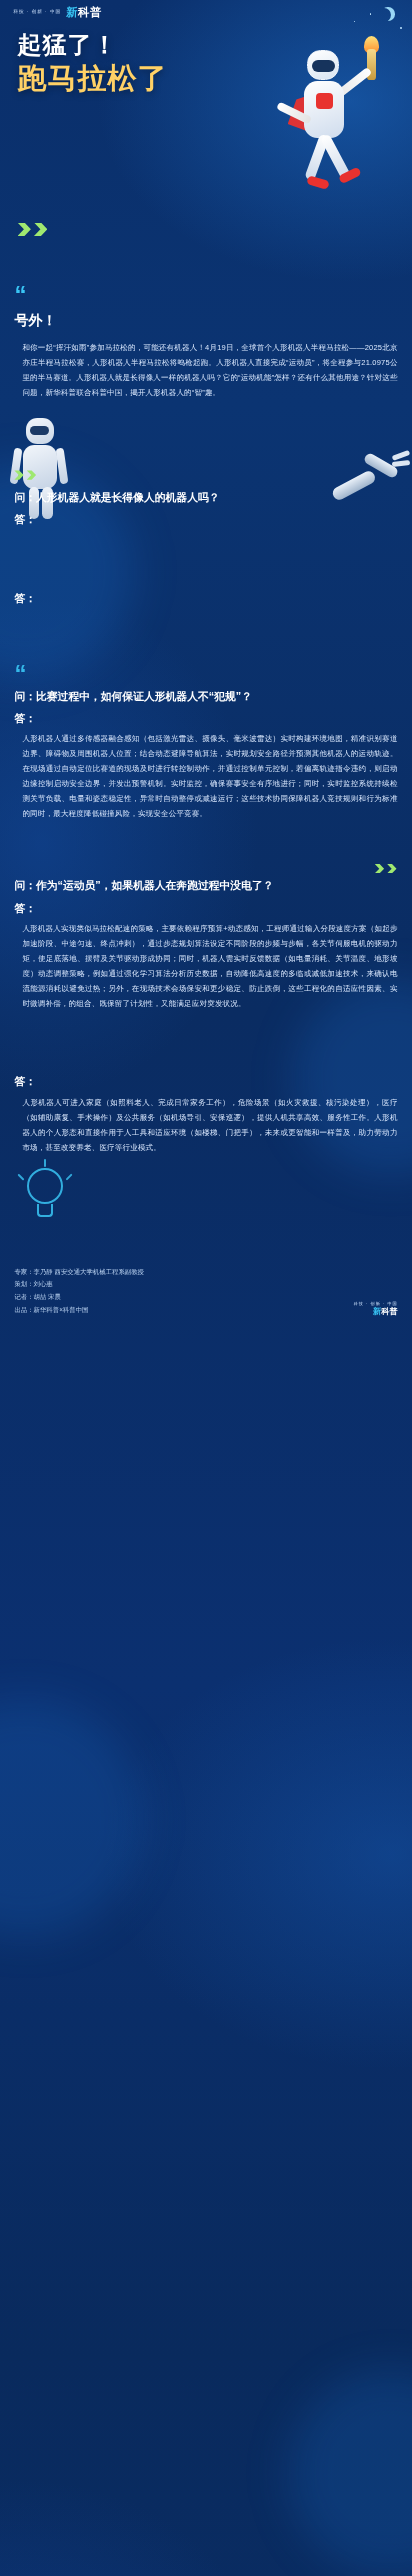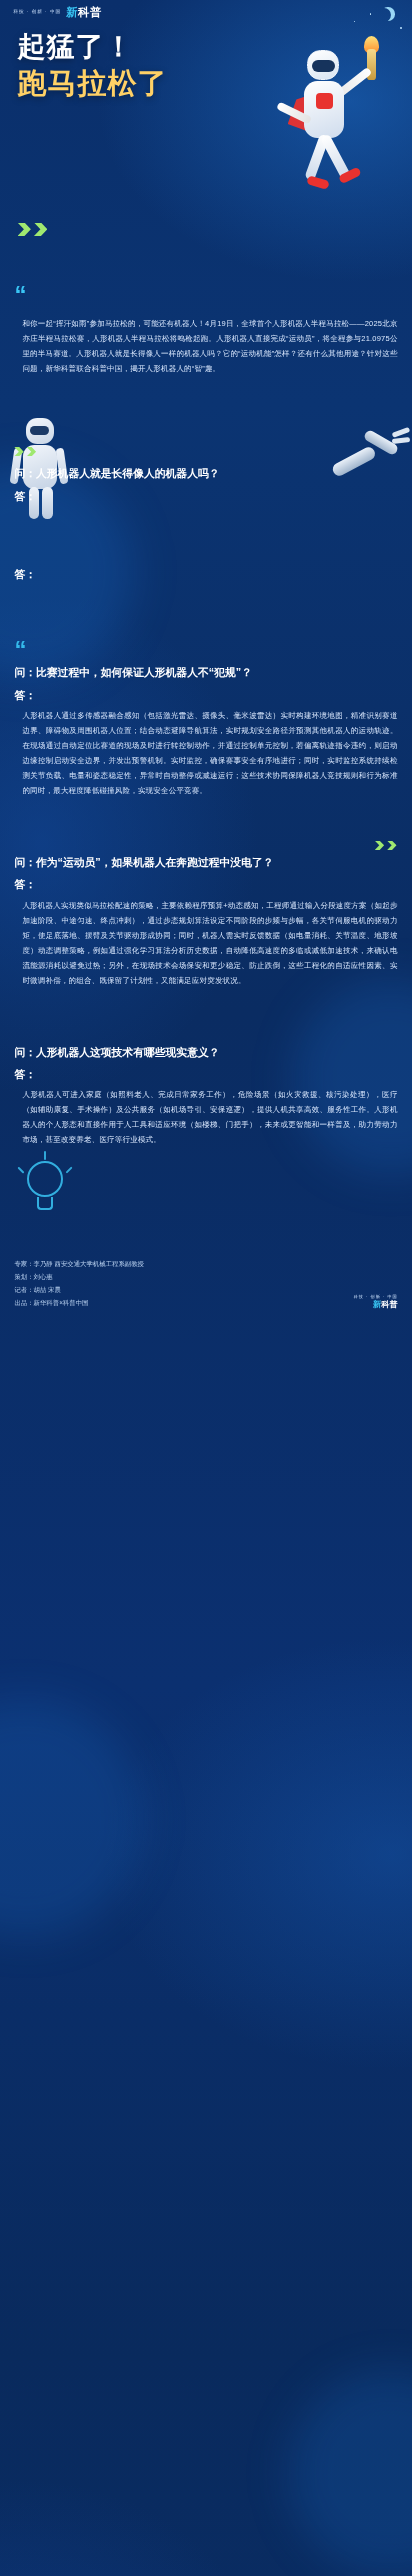--- a/index.html
+++ b/index.html
@@ -69,21 +69,21 @@
     padding: 9.3px 0 0 17.5px;
   }
   .title-line {
     color: #ffffff;
     font-weight: bold;
     font-size: 26px;
     letter-spacing: 1px;
     line-height: 1.22;
     text-shadow: 0 2.1px 7.2px rgba(0,0,0,0.35);
   }
-  .title-line.l1 { font-size: 28px; }
+  .title-line.l1 { font-size: 24px; }
   .title-line.l2 { font-size: 29px; margin-top: 2.1px; }
   .title-line.l3 { font-size: 29px; margin-top: 2.1px; }
   .title-accent { color: #ffd166; }
 
   
   .runner {
     position: absolute;
     right: 10.3px;
     top: 20.6px;
     width: 144px;
@@ -297,20 +297,21 @@
     </div>
 
     <div class="chevrons" style="left:17.5px; top:202px;">
       <div class="chev"></div>
       <div class="chev"></div>
     </div>
   </div>
 
   <div class="section" style="padding-top:20.6px;">
     <div class="quote-mark">“</div>
+    <div class="headline">号外！</div>
     <div class="body-text" style="margin-top:9.3px;">和你一起“挥汗如雨”参加马拉松的，可能还有机器人！4月19日，全球首个人形机器人半程马拉松——2025北京亦庄半程马拉松赛，人形机器人半程马拉松将鸣枪起跑。人形机器人直接完成“运动员”，将全程参与21.0975公里的半马赛道。人形机器人就是长得像人一样的机器人吗？它的“运动机能”怎样？还有什么其他用途？针对这些问题，新华科普联合科普中国，揭开人形机器人的“智”趣。</div>
     <div class="mini-robot" style="left:9.3px; top:155px;">
       <div class="mr-armL"></div>
       <div class="mr-armR"></div>
       <div class="mr-body"></div>
       <div class="mr-head"></div>
       <div class="mr-visor"></div>
       <div class="mr-legL"></div>
       <div class="mr-legR"></div>
     </div>
@@ -362,21 +363,20 @@
     <div class="chevrons" style="right:15.5px; top:-13.4px;">
       <div class="chev sm"></div>
       <div class="chev sm"></div>
     </div>
   </div>
 
   <div class="spacer-lg"></div>
   <div class="spacer-md"></div>
 
   <div class="section">
-    <div class="qline">问：人形机器人这项技术有哪些现实意义？</div>
     <div class="answer-label">答：</div>
     <div class="body-text">人形机器人可进入家庭（如照料老人、完成日常家务工作），危险场景（如火灾救援、核污染处理），医疗（如辅助康复、手术操作）及公共服务（如机场导引、安保巡逻），提供人机共享高效、服务性工作。人形机器人的个人形态和直接作用于人工具和适应环境（如楼梯、门把手），未来或更智能和一样普及，助力劳动力市场，甚至改变养老、医疗等行业模式。</div>
   </div>
 
   <div class="section" style="height:77px;">
     <div class="bulb" style="left:14.4px; top:10.3px;">
       <div class="bulb-glass"></div>
       <div class="bulb-base"></div>
       <div class="bulb-ray" style="left:5.2px; top:8.2px; transform:rotate(-45deg);"></div>
       <div class="bulb-ray" style="left:30px; top:-6.2px;"></div>

